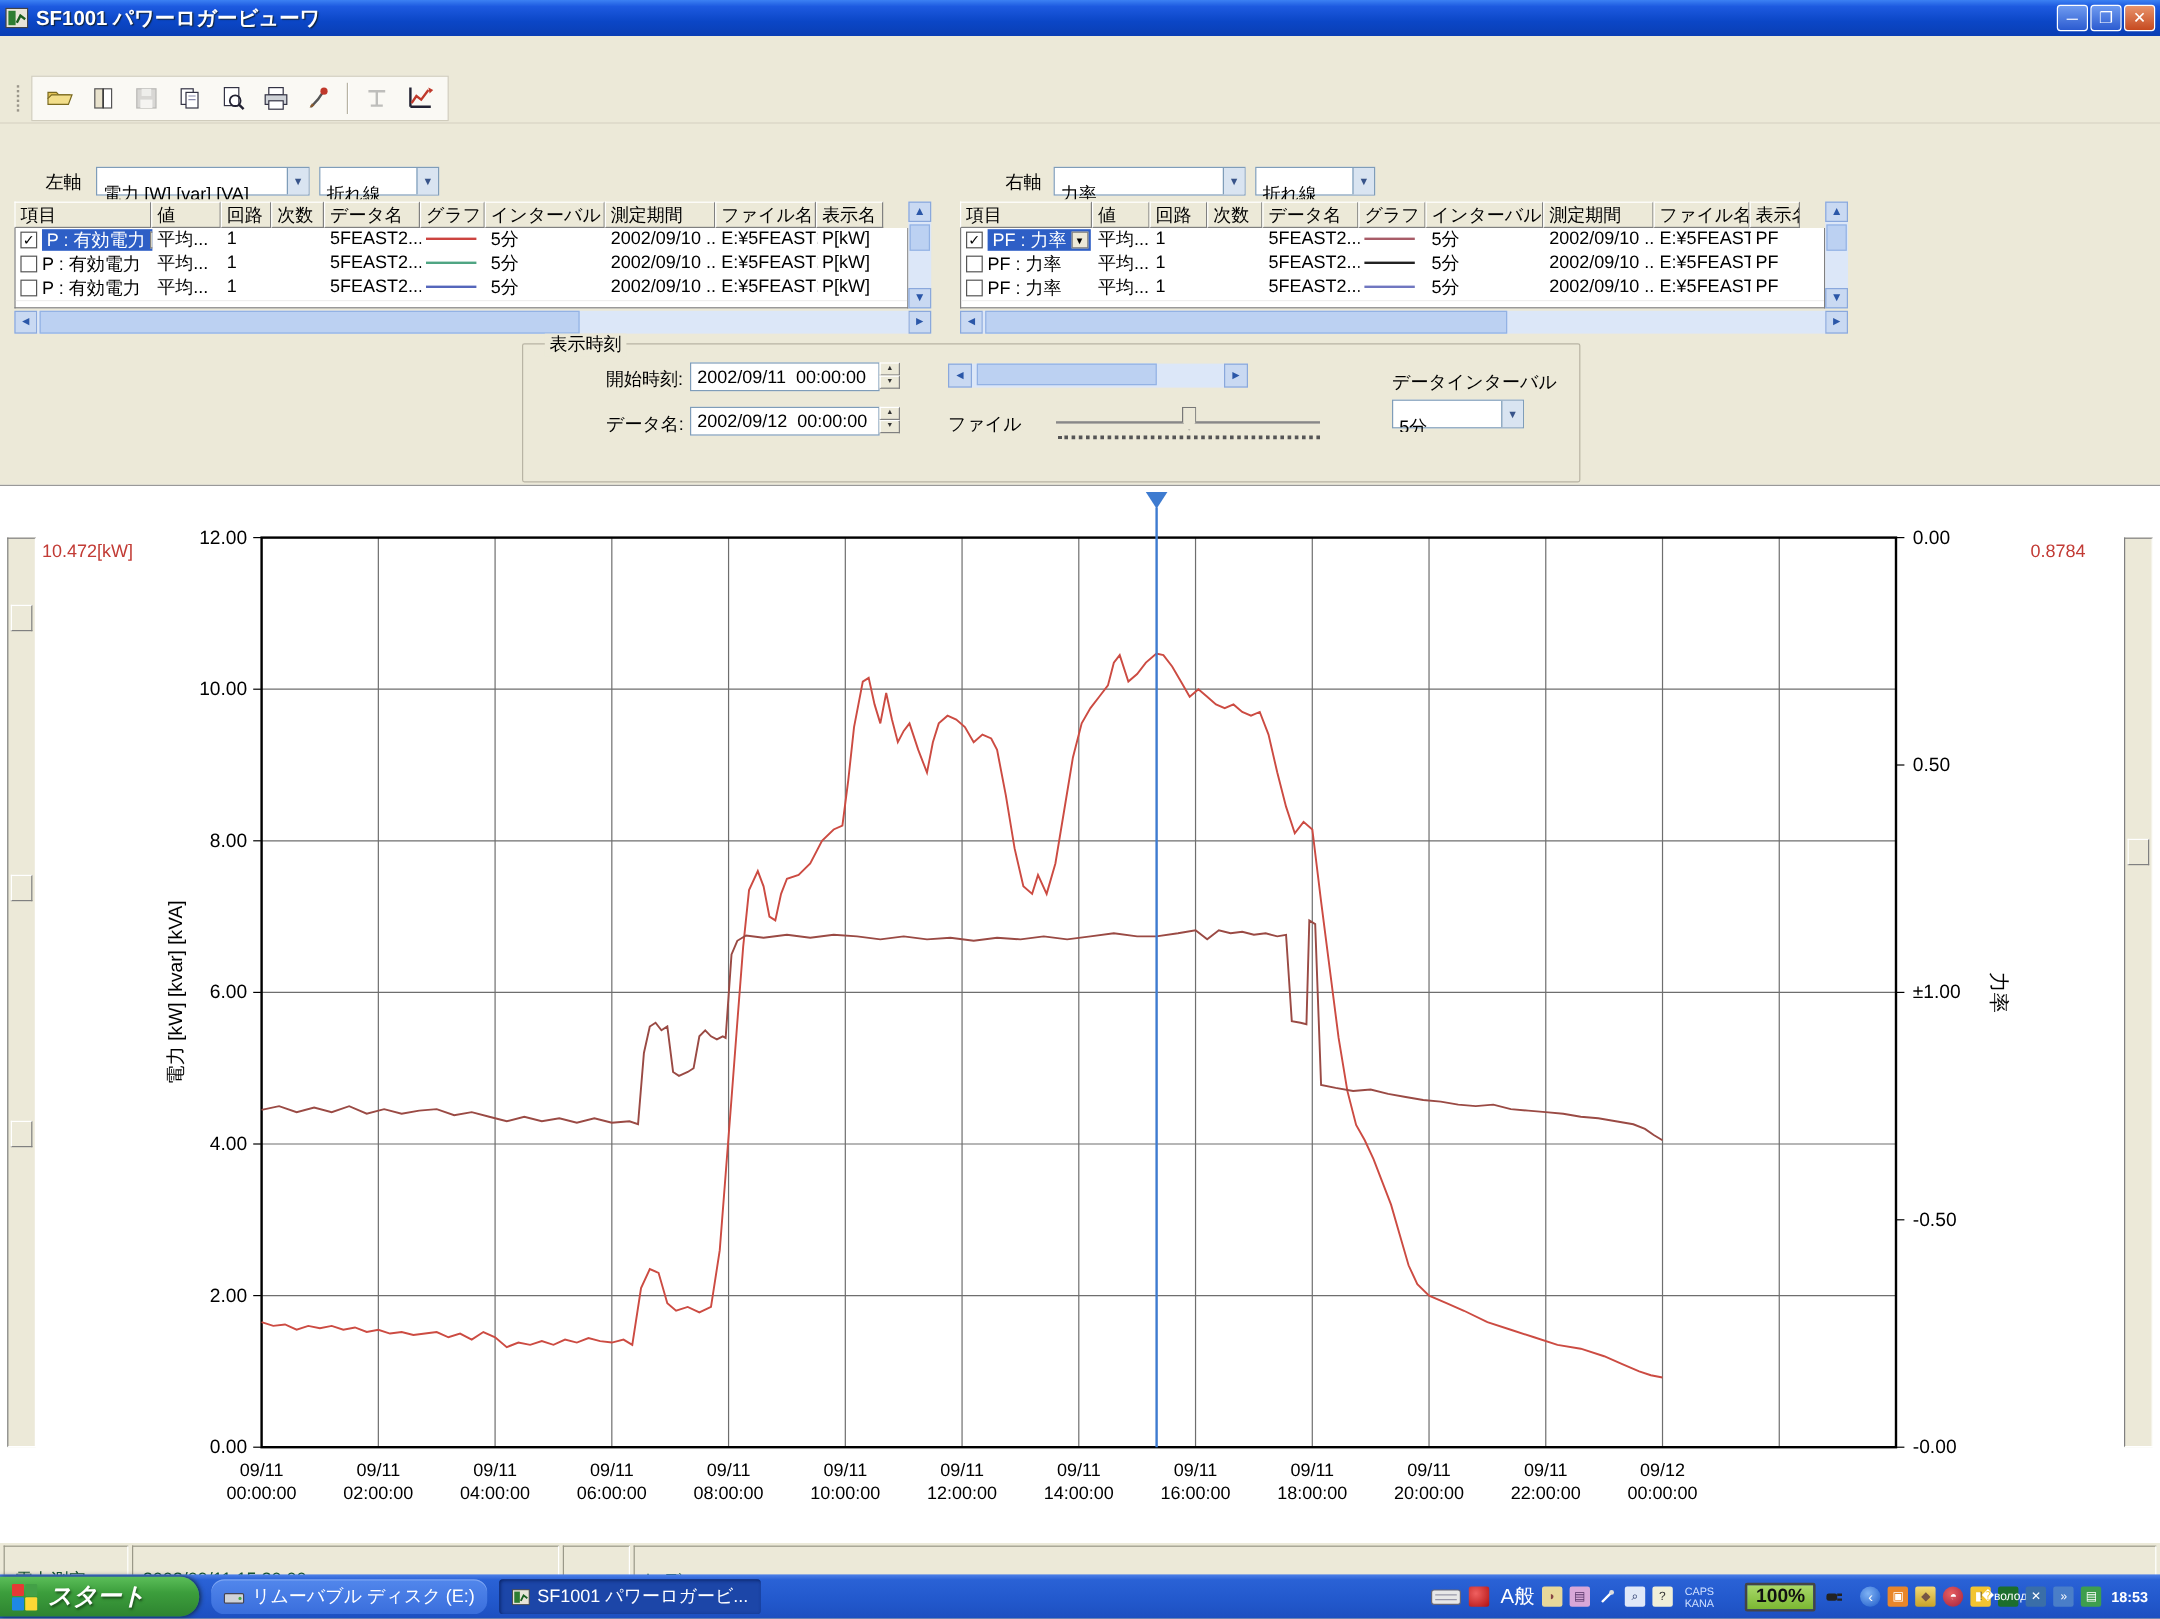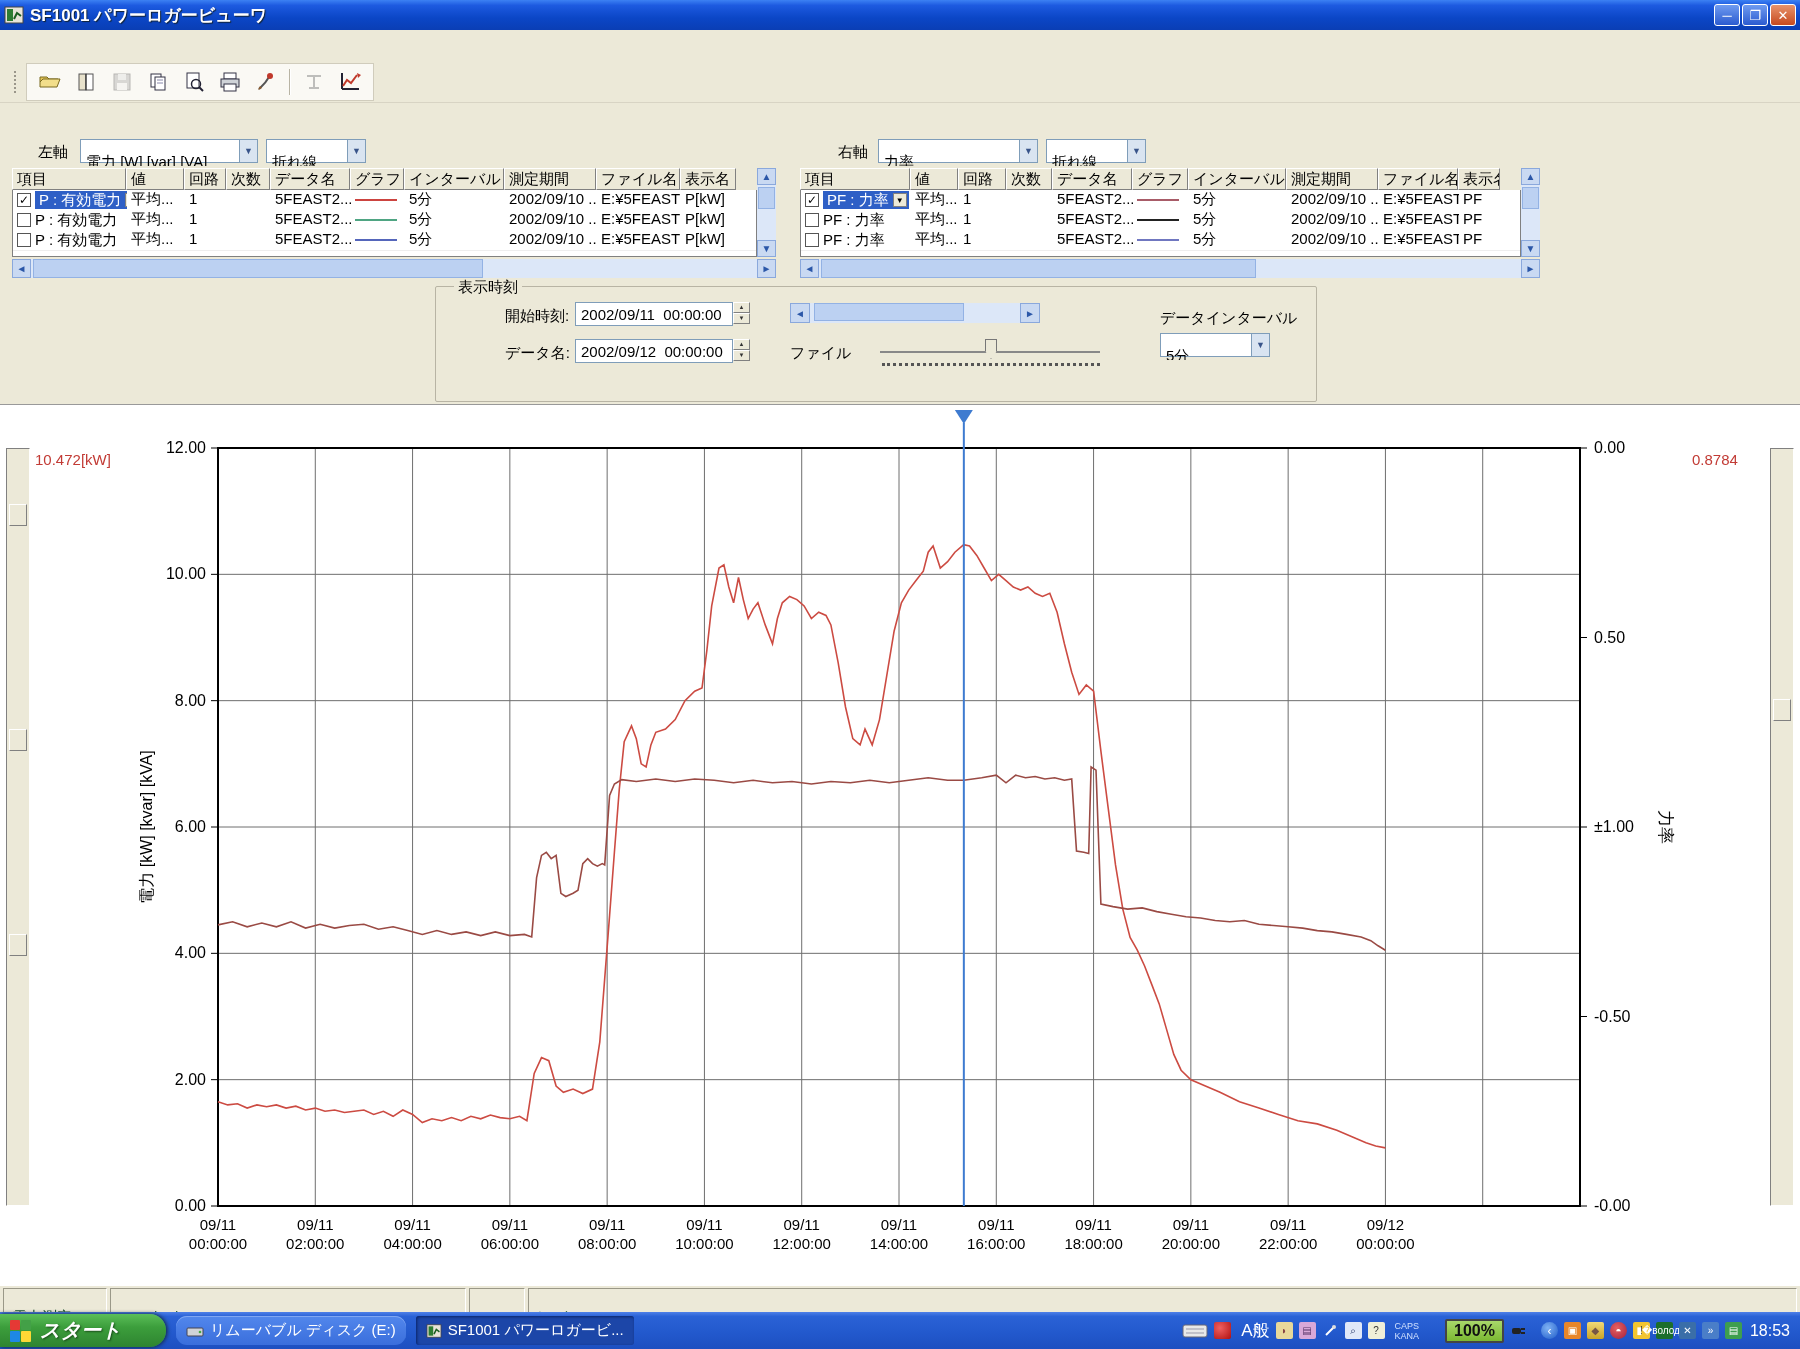--- a/index.html
+++ b/index.html
@@ -102,21 +102,21 @@
     text-shadow:1px 1px 2px #1a4a1a; box-shadow:1px 0 4px #123; }
   .winlogo { width:22px; height:22px; display:grid; grid-template-columns:10px 10px; gap:1px; }
   .winlogo div { border-radius:1px; }
   .taskbtn { height:29px; margin-left:10px; display:flex; align-items:center; gap:6px;
     padding:0 10px; color:#fff; font-size:15px; border-radius:3px; max-width:250px;
     overflow:hidden; white-space:nowrap; }
   .taskbtn.normal { background:linear-gradient(180deg,#5287EC,#3A6EDC); box-shadow:inset 0 1px 0 #7FA6F2;border-radius:11px; }
   .taskbtn.pressed { background:#1C46A8; box-shadow:inset 1px 1px 3px #0A2468; }
   .trayicon { width:17px; height:17px; border-radius:2px; margin-left:6px; flex-shrink:0;
     display:flex; align-items:center; justify-content:center; font-size:10px; color:#fff; }
-  #clock { color:#fff; font-size:16px; margin:0 10px 0 8px; }
+  #clock { color:#fff; font-size:12px; margin:0 10px 0 8px;font-weight:bold; }
   .imetxt { color:#fff; font-size:17px; margin-left:10px; }
   .capskana { color:#CFE0FF; font-size:9px; line-height:10px; margin-left:10px; }
   svg text { font-family:"Liberation Sans","DejaVu Sans",sans-serif; }
 </style>
 </head>
 <body>
 
 <div id="screen">
 
   <div id="titlebar" class="abs">

